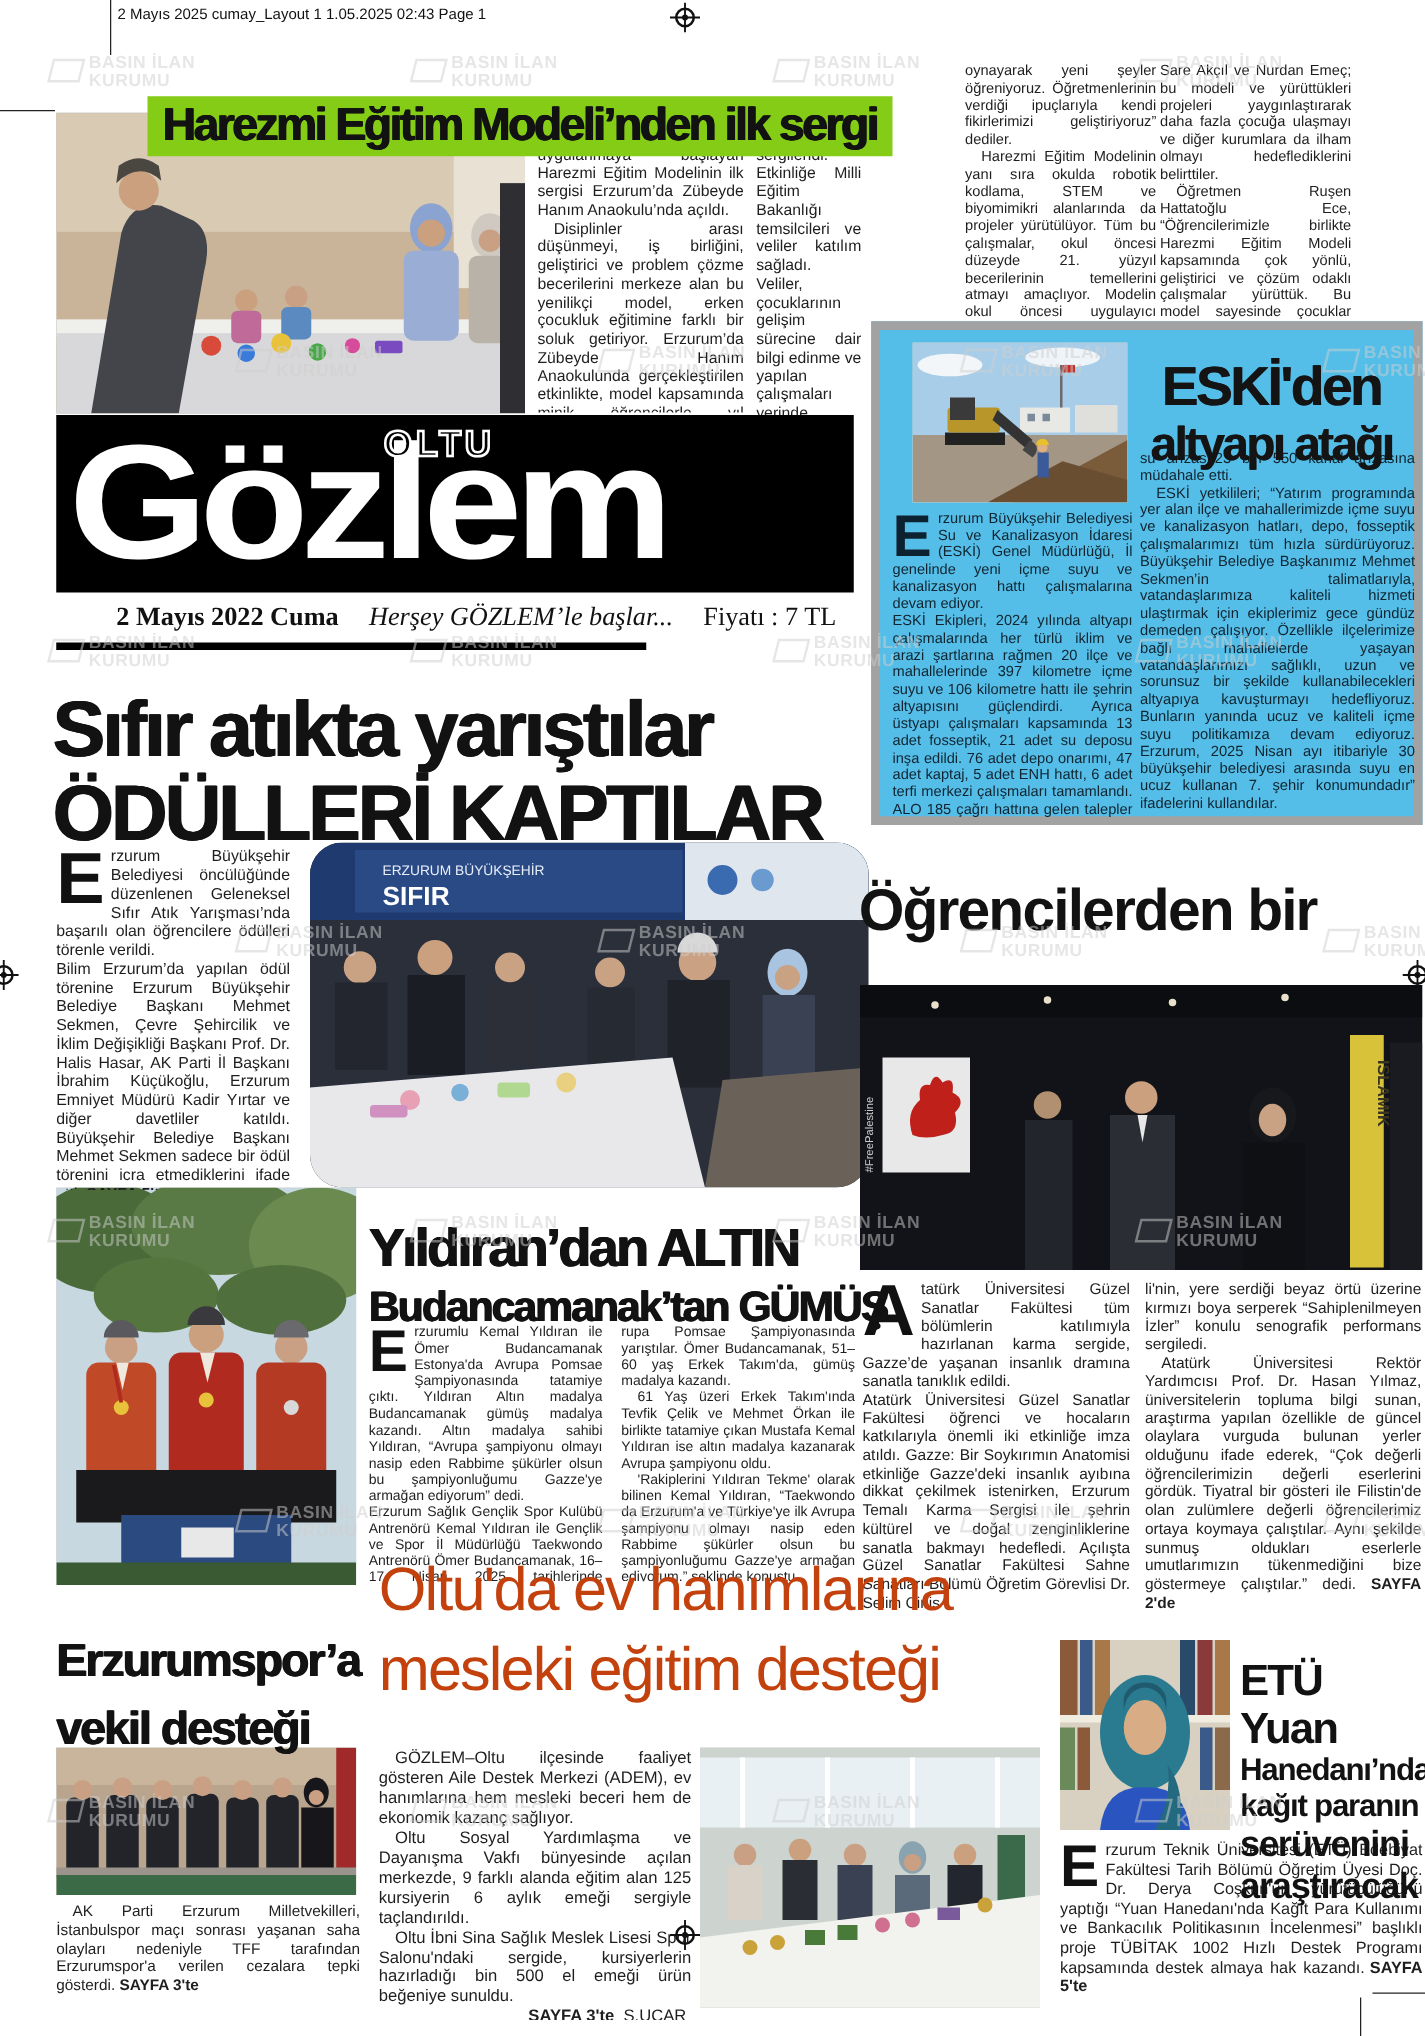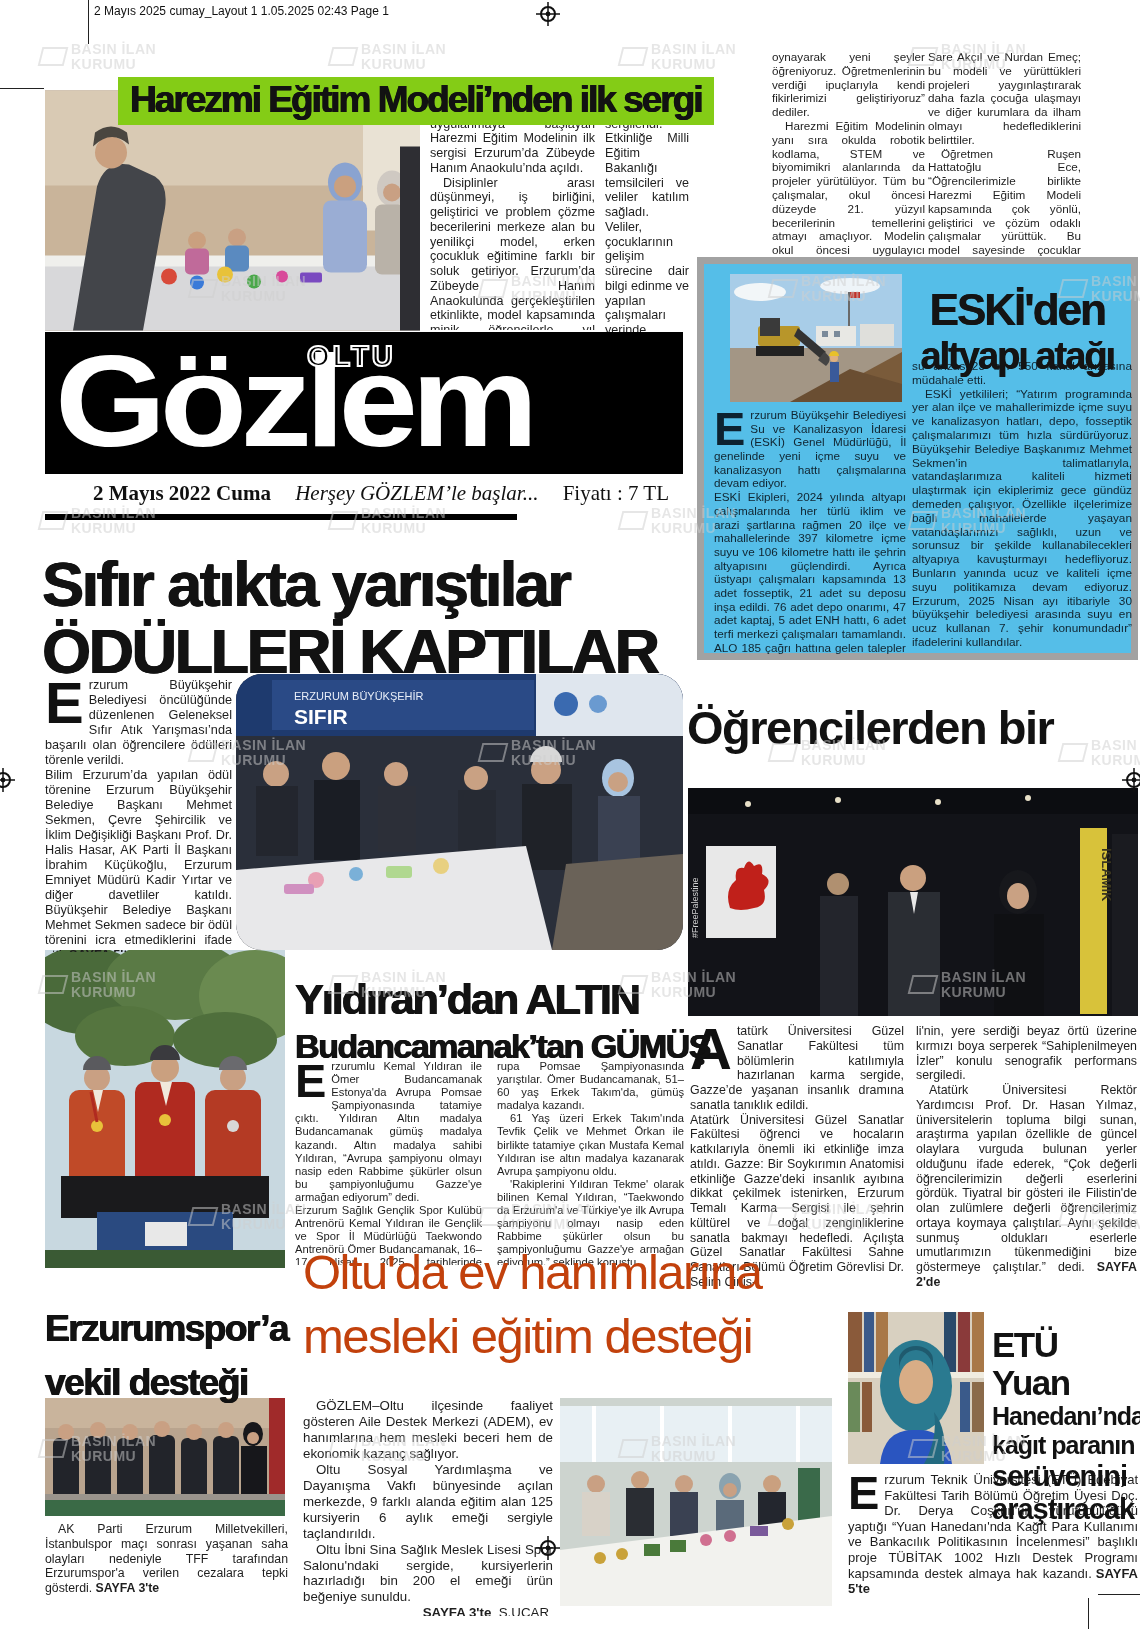--- a/index.html
+++ b/index.html
@@ -57,21 +57,21 @@
   .dateline{position:absolute;left:45px;top:474px;width:638px;height:38px;display:flex;align-items:center;
             font-family:"Liberation Serif",serif;font-size:21px;color:#111;z-index:2;}
   .md{font-weight:bold;margin-left:48px;}
   .ms{font-style:italic;flex:1;text-align:center;}
   .mp{margin-right:14px;}
   .mast-rule{position:absolute;left:45px;top:514px;width:472px;height:6px;background:#000;z-index:2;}
   
   .hl-lead{left:42px;top:530px;}
   .hl-lead .l1,.hl-lead .l2{font-size:63px;line-height:67px;letter-spacing:-2.5px;}
   .lead-col{left:45px;top:678px;width:187px;height:274px;font-size:12.7px;line-height:1.18;}
-  .sifir-photo{left:236px;top:674px;width:447px;height:276px;border-radius:26px;}
+  .sifir-photo{left:248px;top:674px;width:447px;height:276px;border-radius:26px;}
   
   .hl-soy{left:687px;top:682px;letter-spacing:-1.5px;}
   .hl-soy span{font-size:47px;line-height:52px;}
   .soy-photo{left:688px;top:788px;width:450px;height:228px;}
   .s1{left:690px;top:1024px;width:214px;height:288px;font-size:12.4px;line-height:1.19;}
   .s2{left:916px;top:1024px;width:221px;height:288px;font-size:12.4px;line-height:1.19;}
   
   .yil-photo{left:45px;top:950px;width:240px;height:318px;}
   .hl-yil{left:295px;top:954px;}
   .hl-yil .l1{font-size:43px;line-height:50px;letter-spacing:-2px;}
@@ -402,21 +402,21 @@
     </div>
 
   <h2 class="hl hl-adem">
     <span>Oltu'da ev hanımlarına</span>
     <span>mesleki eğitim desteği</span>
   </h2>
   <div class="col adem-col">
     <div>
         <p class="ind">GÖZLEM–Oltu ilçesinde faaliyet gösteren Aile Destek Merkezi (ADEM), ev hanımlarına hem mesleki beceri hem de ekonomik kazanç sağlıyor.</p>
         <p class="ind">Oltu Sosyal Yardımlaşma ve Dayanışma Vakfı bünyesinde açılan merkezde, 9 farklı alanda eğitim alan 125 kursiyerin 6 aylık emeği sergiyle taçlandırıldı.</p>
-        <p class="ind">Oltu İbni Sina Sağlık Meslek Lisesi Spor Salonu'ndaki sergide, kursiyerlerin hazırladığı bin 200 el emeği ürün beğeniye sunuldu.</p>
+        <p class="ind">Oltu İbni Sina Sağlık Meslek Lisesi Spor Salonu'ndaki sergide, kursiyerlerin hazırladığı bin 500 el emeği ürün beğeniye sunuldu.</p>
       </div>
     <p class="adem-byline"><b>SAYFA 3'te</b>&nbsp;&nbsp;<span>S.UÇAR</span></p>
   </div>
   <div class="ph adem-photo">
     <svg viewBox="0 0 272 208" aria-hidden="true">
       <rect width="272" height="208" fill="#cdd4cf"></rect>
       <rect x="0" y="8" width="272" height="56" fill="#e8f0f4"></rect>
       <g stroke="#ffffff" stroke-width="4">
           <line x1="34" y1="8" x2="34" y2="64"></line>
           <line x1="102" y1="8" x2="102" y2="64"></line>

